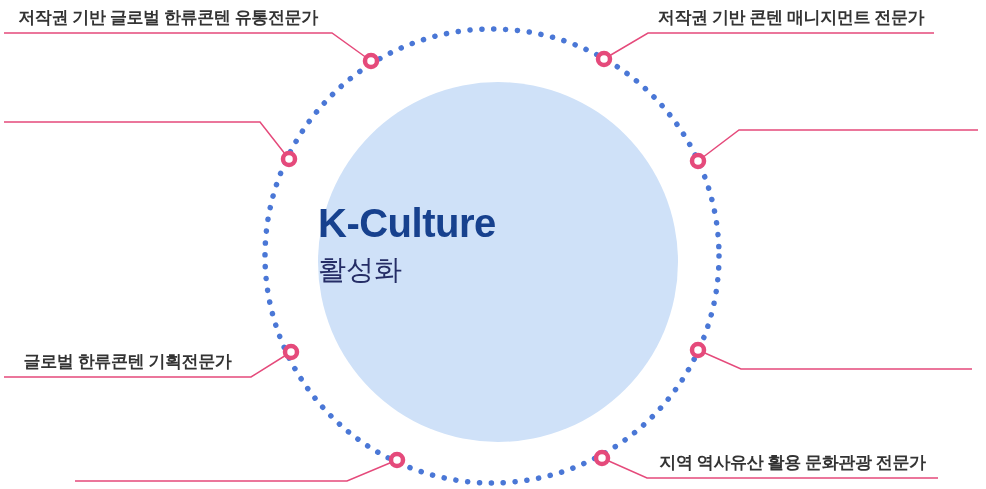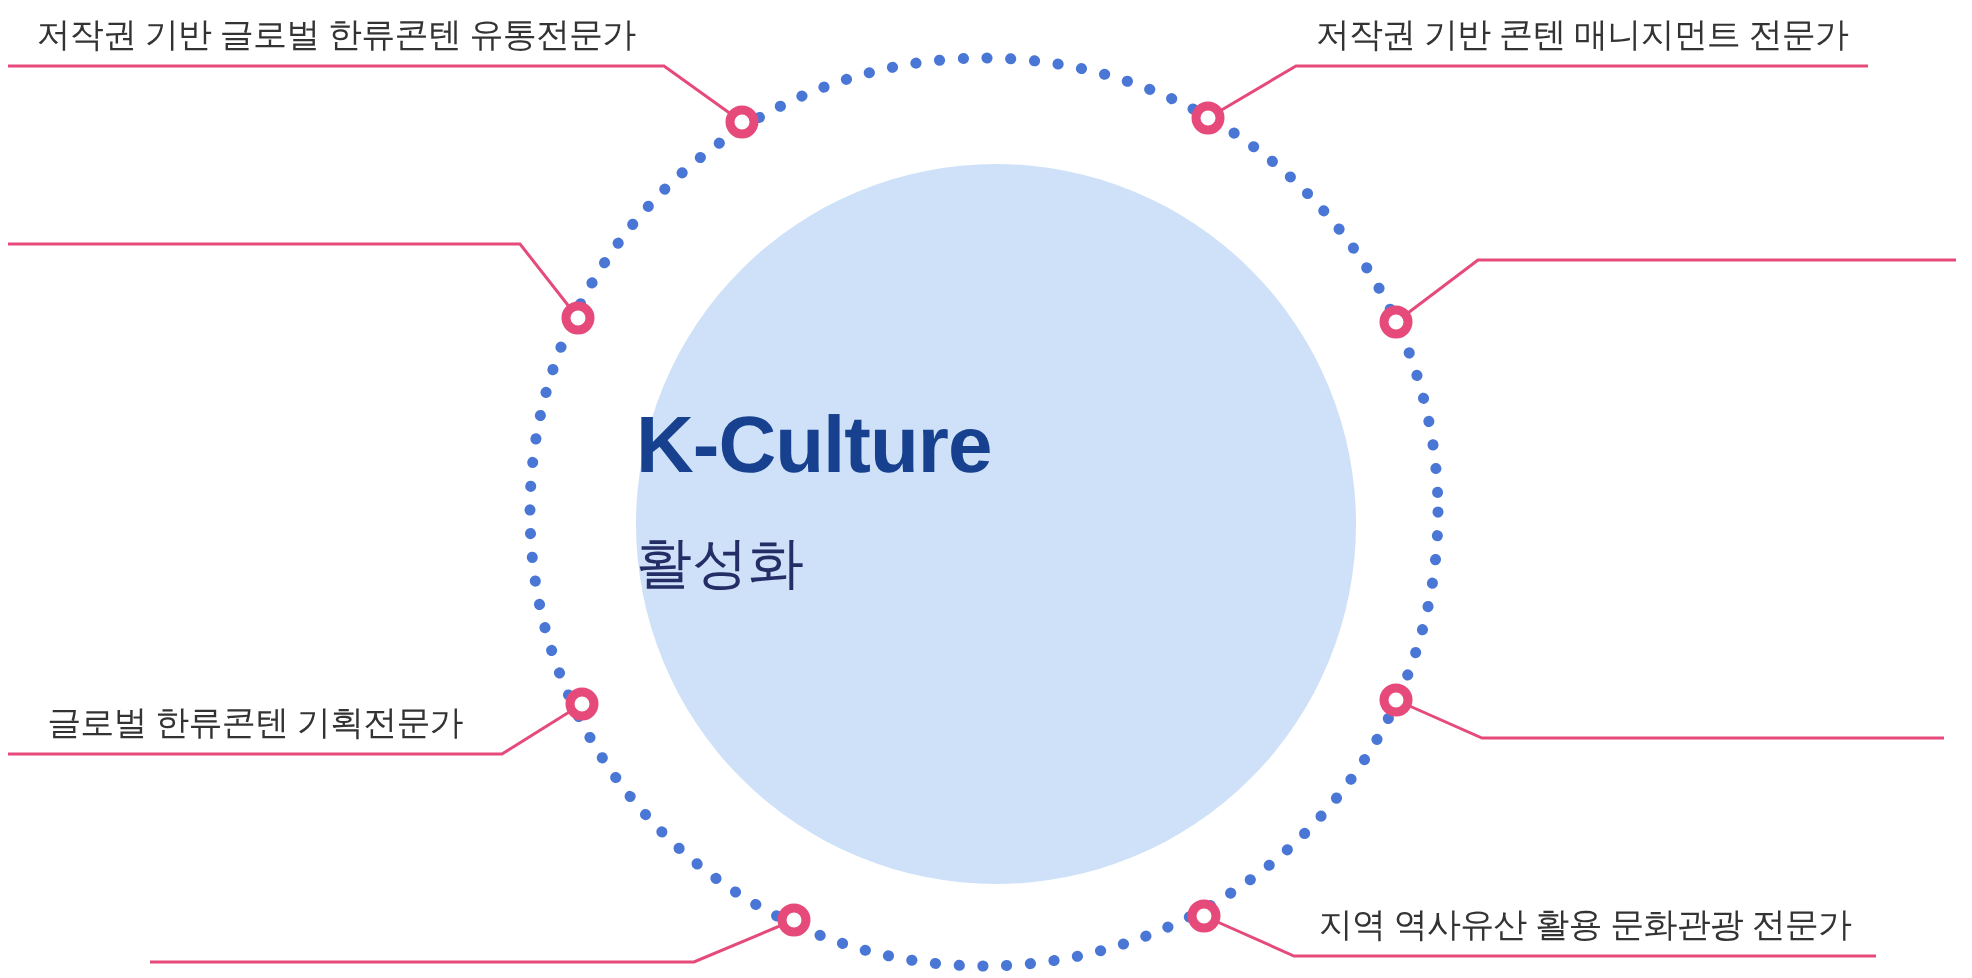--- a/index.html
+++ b/index.html
@@ -29,26 +29,26 @@
   .marker{fill:#ffffff;stroke:var(--accent-pink);stroke-width:4.5;}
   .center-text{
     position:absolute;left:318px;top:198px;width:360px;
     text-align:left;pointer-events:none;
   }
   .center-title{
     font-size:40px;font-weight:700;line-height:50px;
     color:var(--title-blue);letter-spacing:-0.5px;
   }
   .center-subtitle{
-    font-size:28px;font-weight:500;line-height:36px;margin-top:16px;
+    font-size:28px;font-weight:500;line-height:36px;margin-top:4px;
     color:var(--subtitle-navy);
   }
   .callout{
     position:absolute;
-    font-size:17px;font-weight:400;line-height:22px;
+    font-size:17px;font-weight:700;line-height:22px;
     color:var(--label-text);text-align:center;
     letter-spacing:-0.4px;white-space:nowrap;
   }
   .pos-1{left:4px;top:7px;width:328px;}
   .pos-2{left:648px;top:7px;width:286px;}
   .pos-3{left:4px;top:96px;width:256px;}
   .pos-4{left:739px;top:104px;width:239px;}
   .pos-5{left:4px;top:351px;width:247px;}
   .pos-6{left:741px;top:343px;width:231px;}
   .pos-7{left:75px;top:455px;width:272px;}

